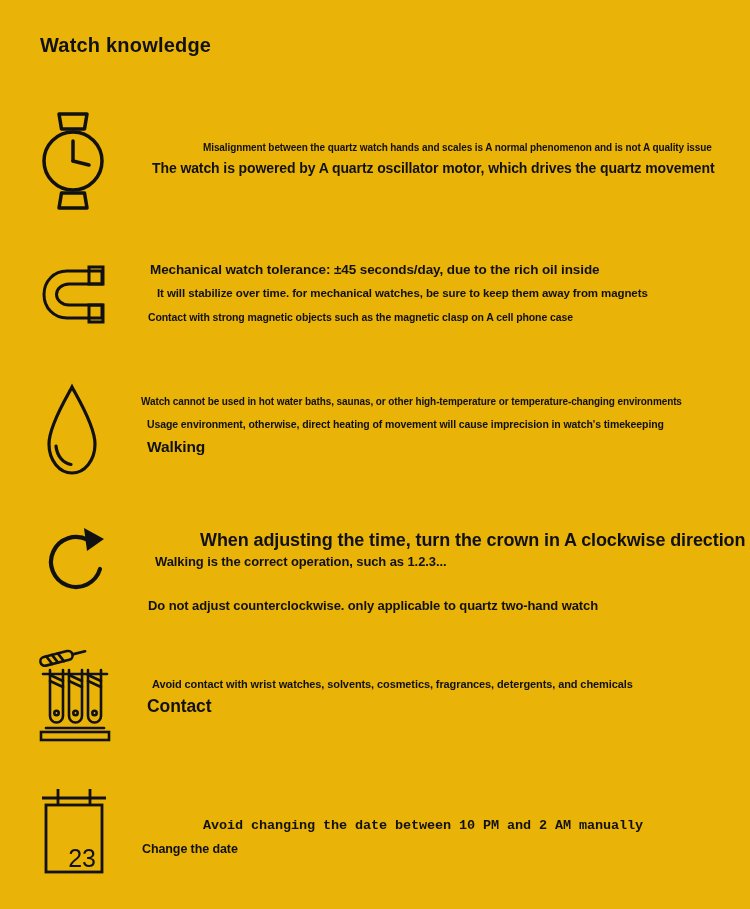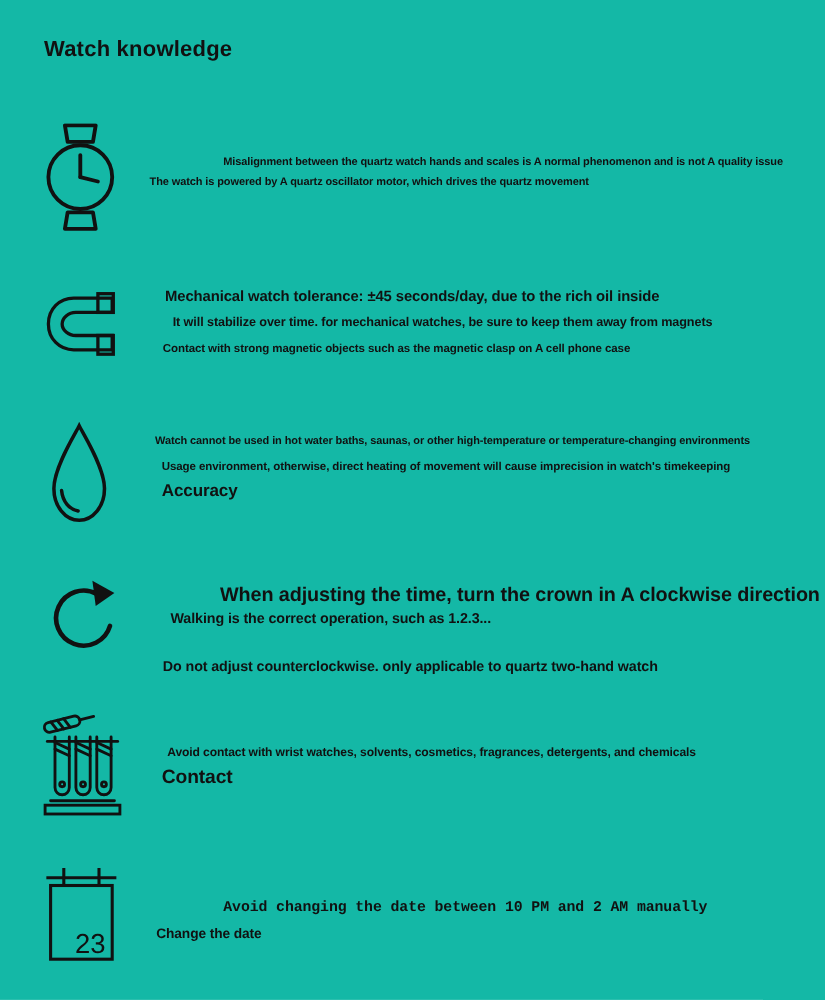--- a/index.html
+++ b/index.html
@@ -5,21 +5,21 @@
   * { margin: 0; padding: 0; box-sizing: border-box; }
   html, body { background: #ffffff; }
   body {
     font-family: "Liberation Sans", sans-serif;
     color: #111111;
   }
   .page {
     position: relative;
     width: 750px;
     height: 909px;
-    background: #14b8a6;
+    background: #eab308;
     overflow: hidden;
   }
   .title {
     position: absolute;
     left: 40px;
     top: 34px;
     font-size: 20px;
     font-weight: 700;
     letter-spacing: 0.2px;
     color: #111111;
@@ -31,21 +31,21 @@
     white-space: nowrap;
     color: #111111;
     letter-spacing: -0.1px;
   }
   .icon { position: absolute; }
   .icon svg { display: block; }
 
   
   .i1   { left: 40px;  top: 112px; }
   .s1l0 { left: 180px; top: 142px; font-size: 10px; padding-left: 23px;   }
-  .s1l1 { left: 136px; top: 160px; font-size: 10px; }
+  .s1l1 { left: 152px; top: 160px; font-size: 14px; }
 
   
   .i2   { left: 40px;  top: 264px; }
   .s2l0 { left: 150px; top: 262px; font-size: 13.5px; }
   .s2l1 { left: 157px; top: 287px; font-size: 11.5px; }
   .s2l2 { left: 148px; top: 311px; font-size: 10.5px; }
 
   
   .i3   { left: 44px;  top: 383px; }
   .s3l0 { left: 141px; top: 396px; font-size: 10px;   }
@@ -116,21 +116,21 @@
 
   <div>
     <div class="icon i3">
       <svg width="56" height="95" viewBox="0 0 56 95" fill="none" stroke="#111111" stroke-width="3.2" stroke-linecap="round">
         <path d="M28 4 C24 12 5 42 5 61 C5 77.5 15.5 90 28 90 C40.5 90 51 77.5 51 61 C51 42 32 12 28 4 Z"></path>
         <path d="M12 63 C13 73 19 80 27 81.5"></path>
       </svg>
     </div>
     <div class="line s3l0">Watch cannot be used in hot water baths, saunas, or other high-temperature or temperature-changing environments</div>
     <div class="line s3l1">Usage environment, otherwise, direct heating of movement will cause imprecision in watch's timekeeping</div>
-    <div class="line s3l2">Accuracy</div>
+    <div class="line s3l2">Walking</div>
   </div>
 
   <div>
     <div class="icon i4">
       <svg width="64" height="72" viewBox="0 0 64 72" fill="none">
         <path d="M46 16 A25 25 0 1 0 58 45" stroke="#111111" stroke-width="4.2" fill="none" stroke-linecap="round"></path>
         <polygon points="42,4 62,15 45,27" fill="#111111"></polygon>
       </svg>
     </div>
     <div class="line s4l0">When adjusting the time, turn the crown in A clockwise direction</div>

